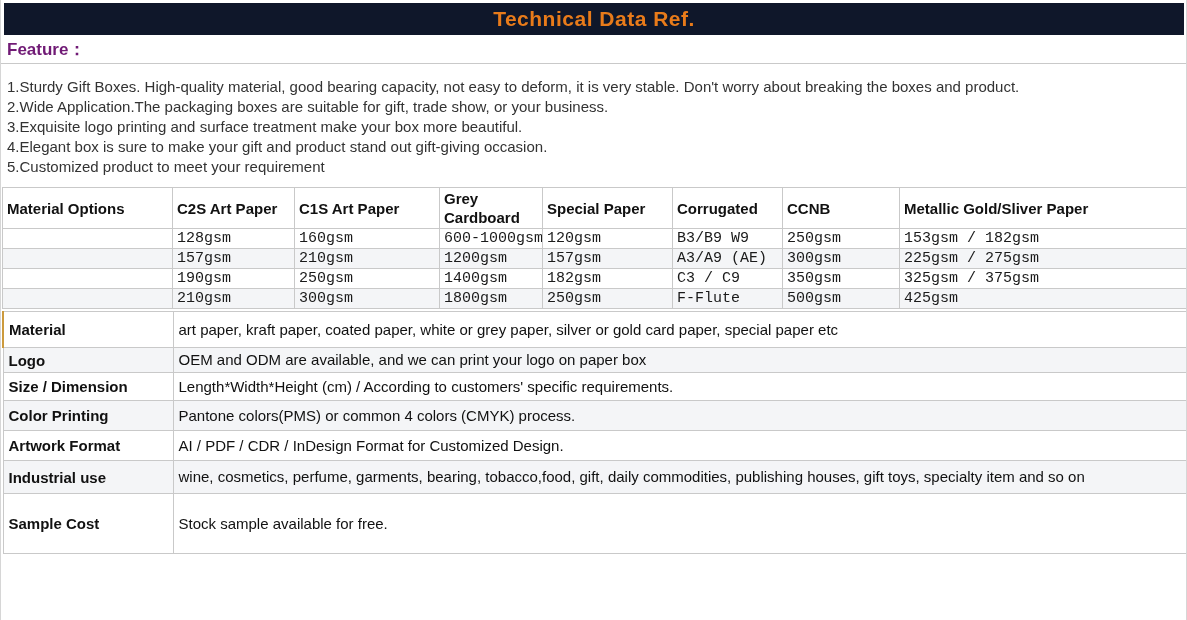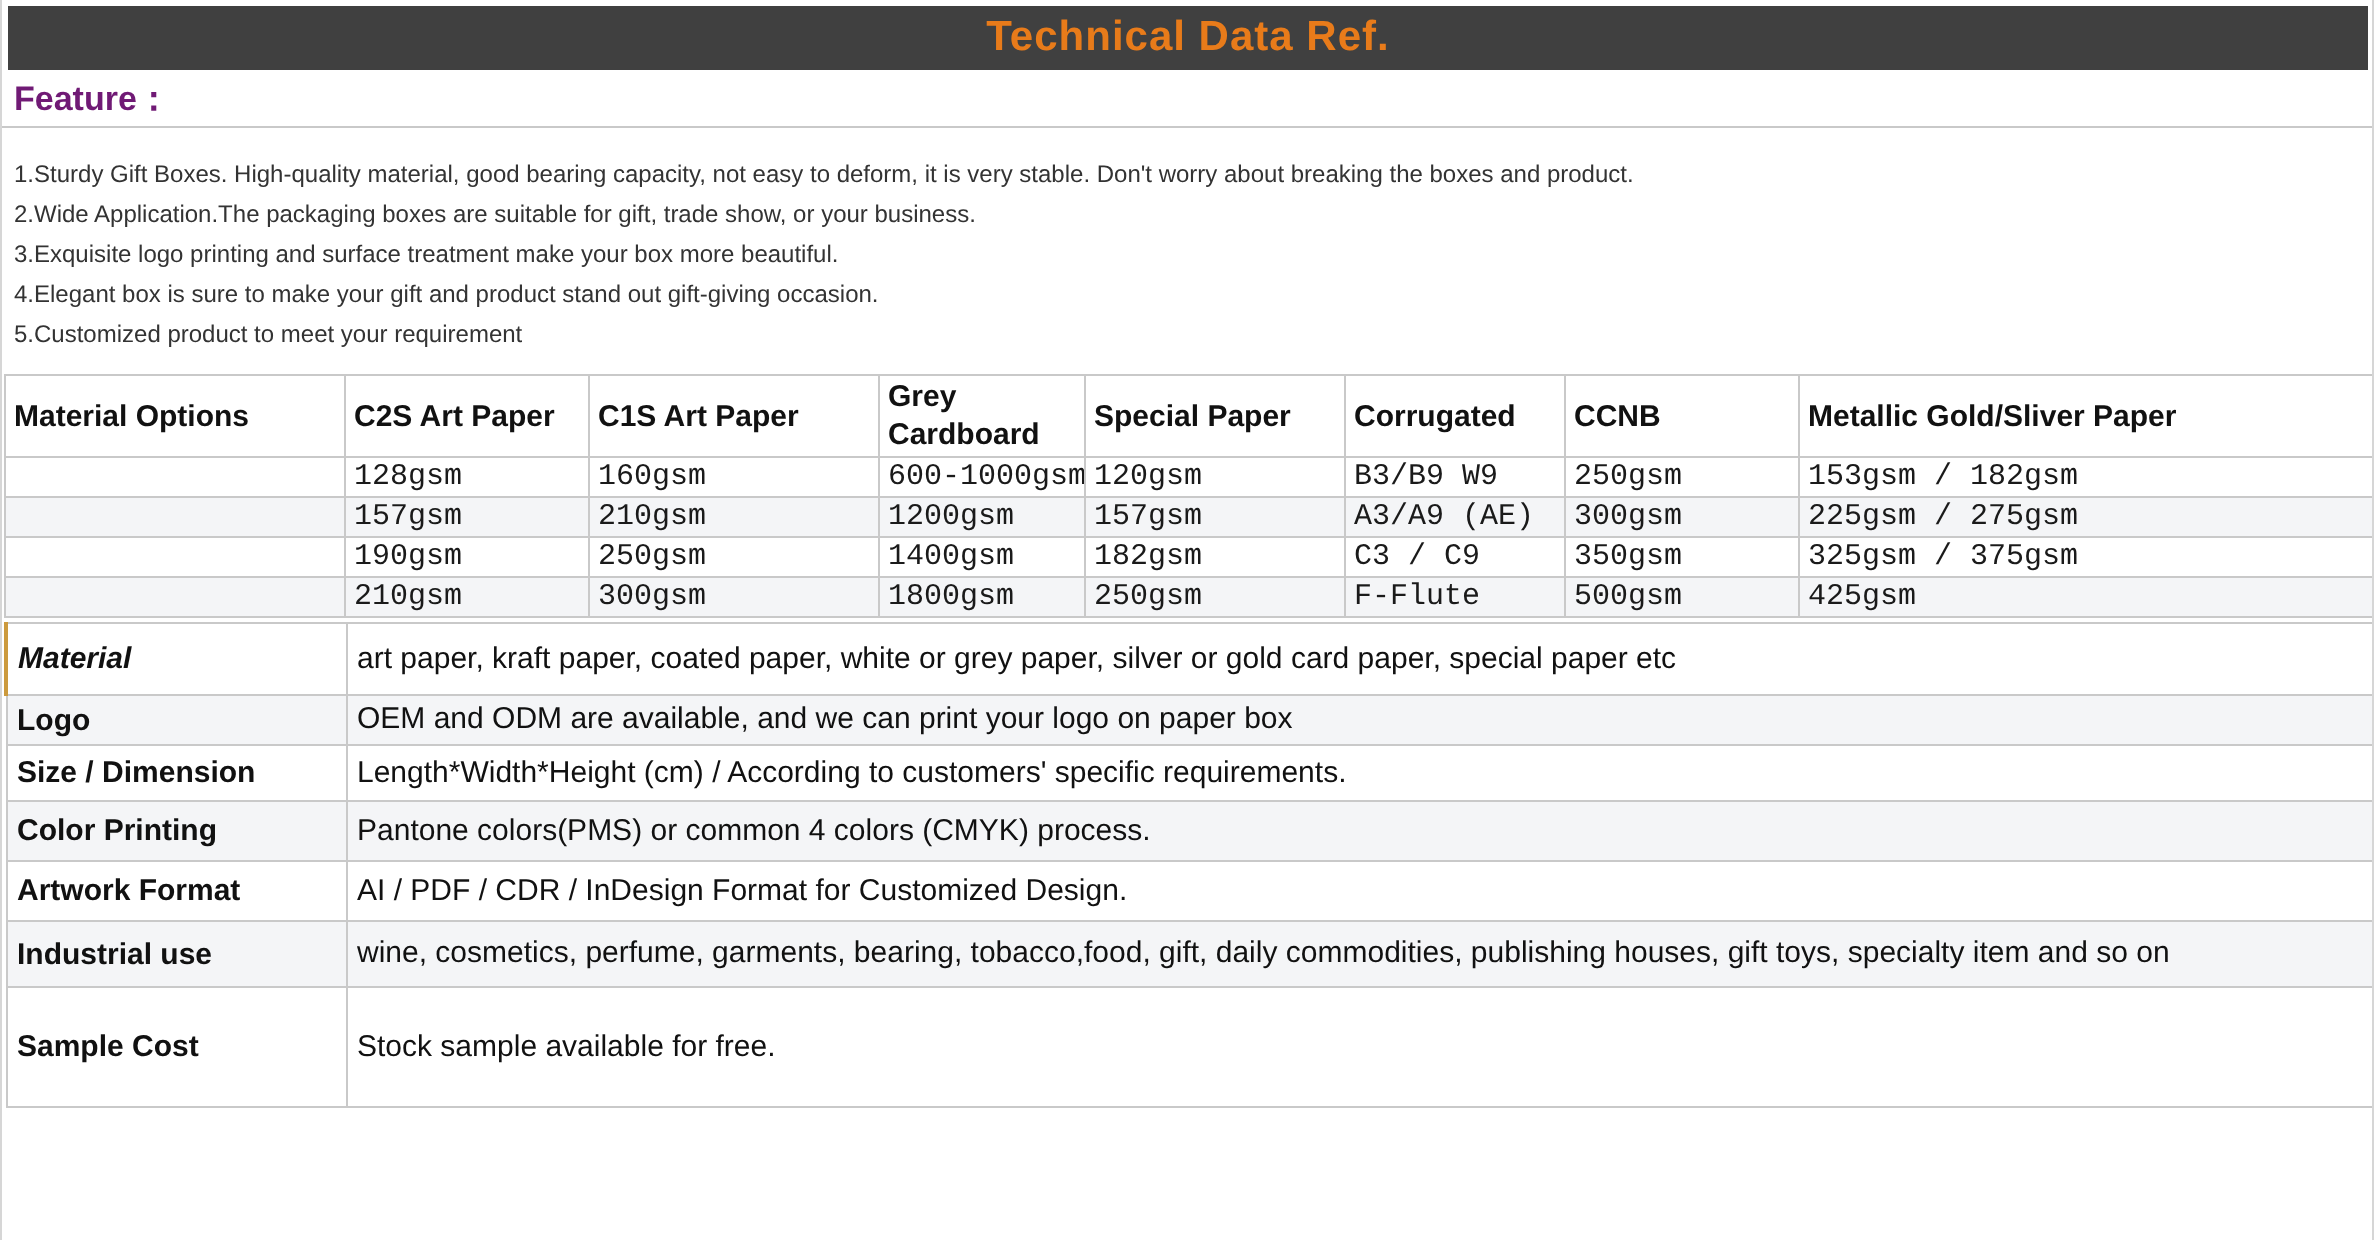--- a/index.html
+++ b/index.html
@@ -14,21 +14,21 @@
   .page {
     width: 1187px; height: 620px;
     border-left: 1px solid #d6d6d6;
     border-right: 1px solid #d6d6d6;
     overflow: hidden;
     background: #fff;
   }
   .title-bar {
     margin: 3px 2px 0 3px;
     height: 32px;
-    background: #404040;
+    background: #0f172a;
     display: flex; align-items: center; justify-content: center;
   }
   .title-bar .title-text {
     color: #e87b1a;
     font-size: 21px;
     font-weight: bold;
     letter-spacing: 0.5px;
   }
   .feature-heading {
     height: 29px;
@@ -36,21 +36,21 @@
     padding-left: 6px;
     font-size: 17px;
     font-weight: bold;
     color: #701a75;
     border-bottom: 1px solid #c9c9c9;
   }
   ul.feature-list {
     list-style: none;
     margin: 13px 16px 0 0;
     padding: 0 0 0 6px;
-    font-size: 12px;
+    font-size: 15px;
     color: #333;
   }
   ul.feature-list li {
     height: 20px;
     line-height: 20px;
     white-space: nowrap;
     overflow: hidden;
   }
   table {
     border-collapse: collapse;
@@ -101,21 +101,21 @@
   table.spec tr:nth-child(even) td { background: #f4f5f7; }
   table.spec tr:nth-child(1) { height: 36px; }
   table.spec tr:nth-child(2) { height: 25px; }
   table.spec tr:nth-child(3) { height: 28px; }
   table.spec tr:nth-child(4) { height: 30px; }
   table.spec tr:nth-child(5) { height: 30px; }
   table.spec tr:nth-child(6) { height: 33px; }
   table.spec tr:nth-child(7) { height: 60px; }
   table.spec tr:nth-child(8) { height: 30px; margin-left: 45px; }
   table.spec tr:nth-child(9) { height: 35px; }
-  table.spec tr:nth-child(1) th { border-left: 2px solid #cc9a3d; font-style: italic; }
+  table.spec tr:nth-child(1) th { border-left: 2px solid #cc9a3d; }
 </style>
 </head>
 <body>
 
 <div class="page">
 
   <div class="title-bar">
     <span class="title-text">Technical Data Ref.</span>
   </div>
 

